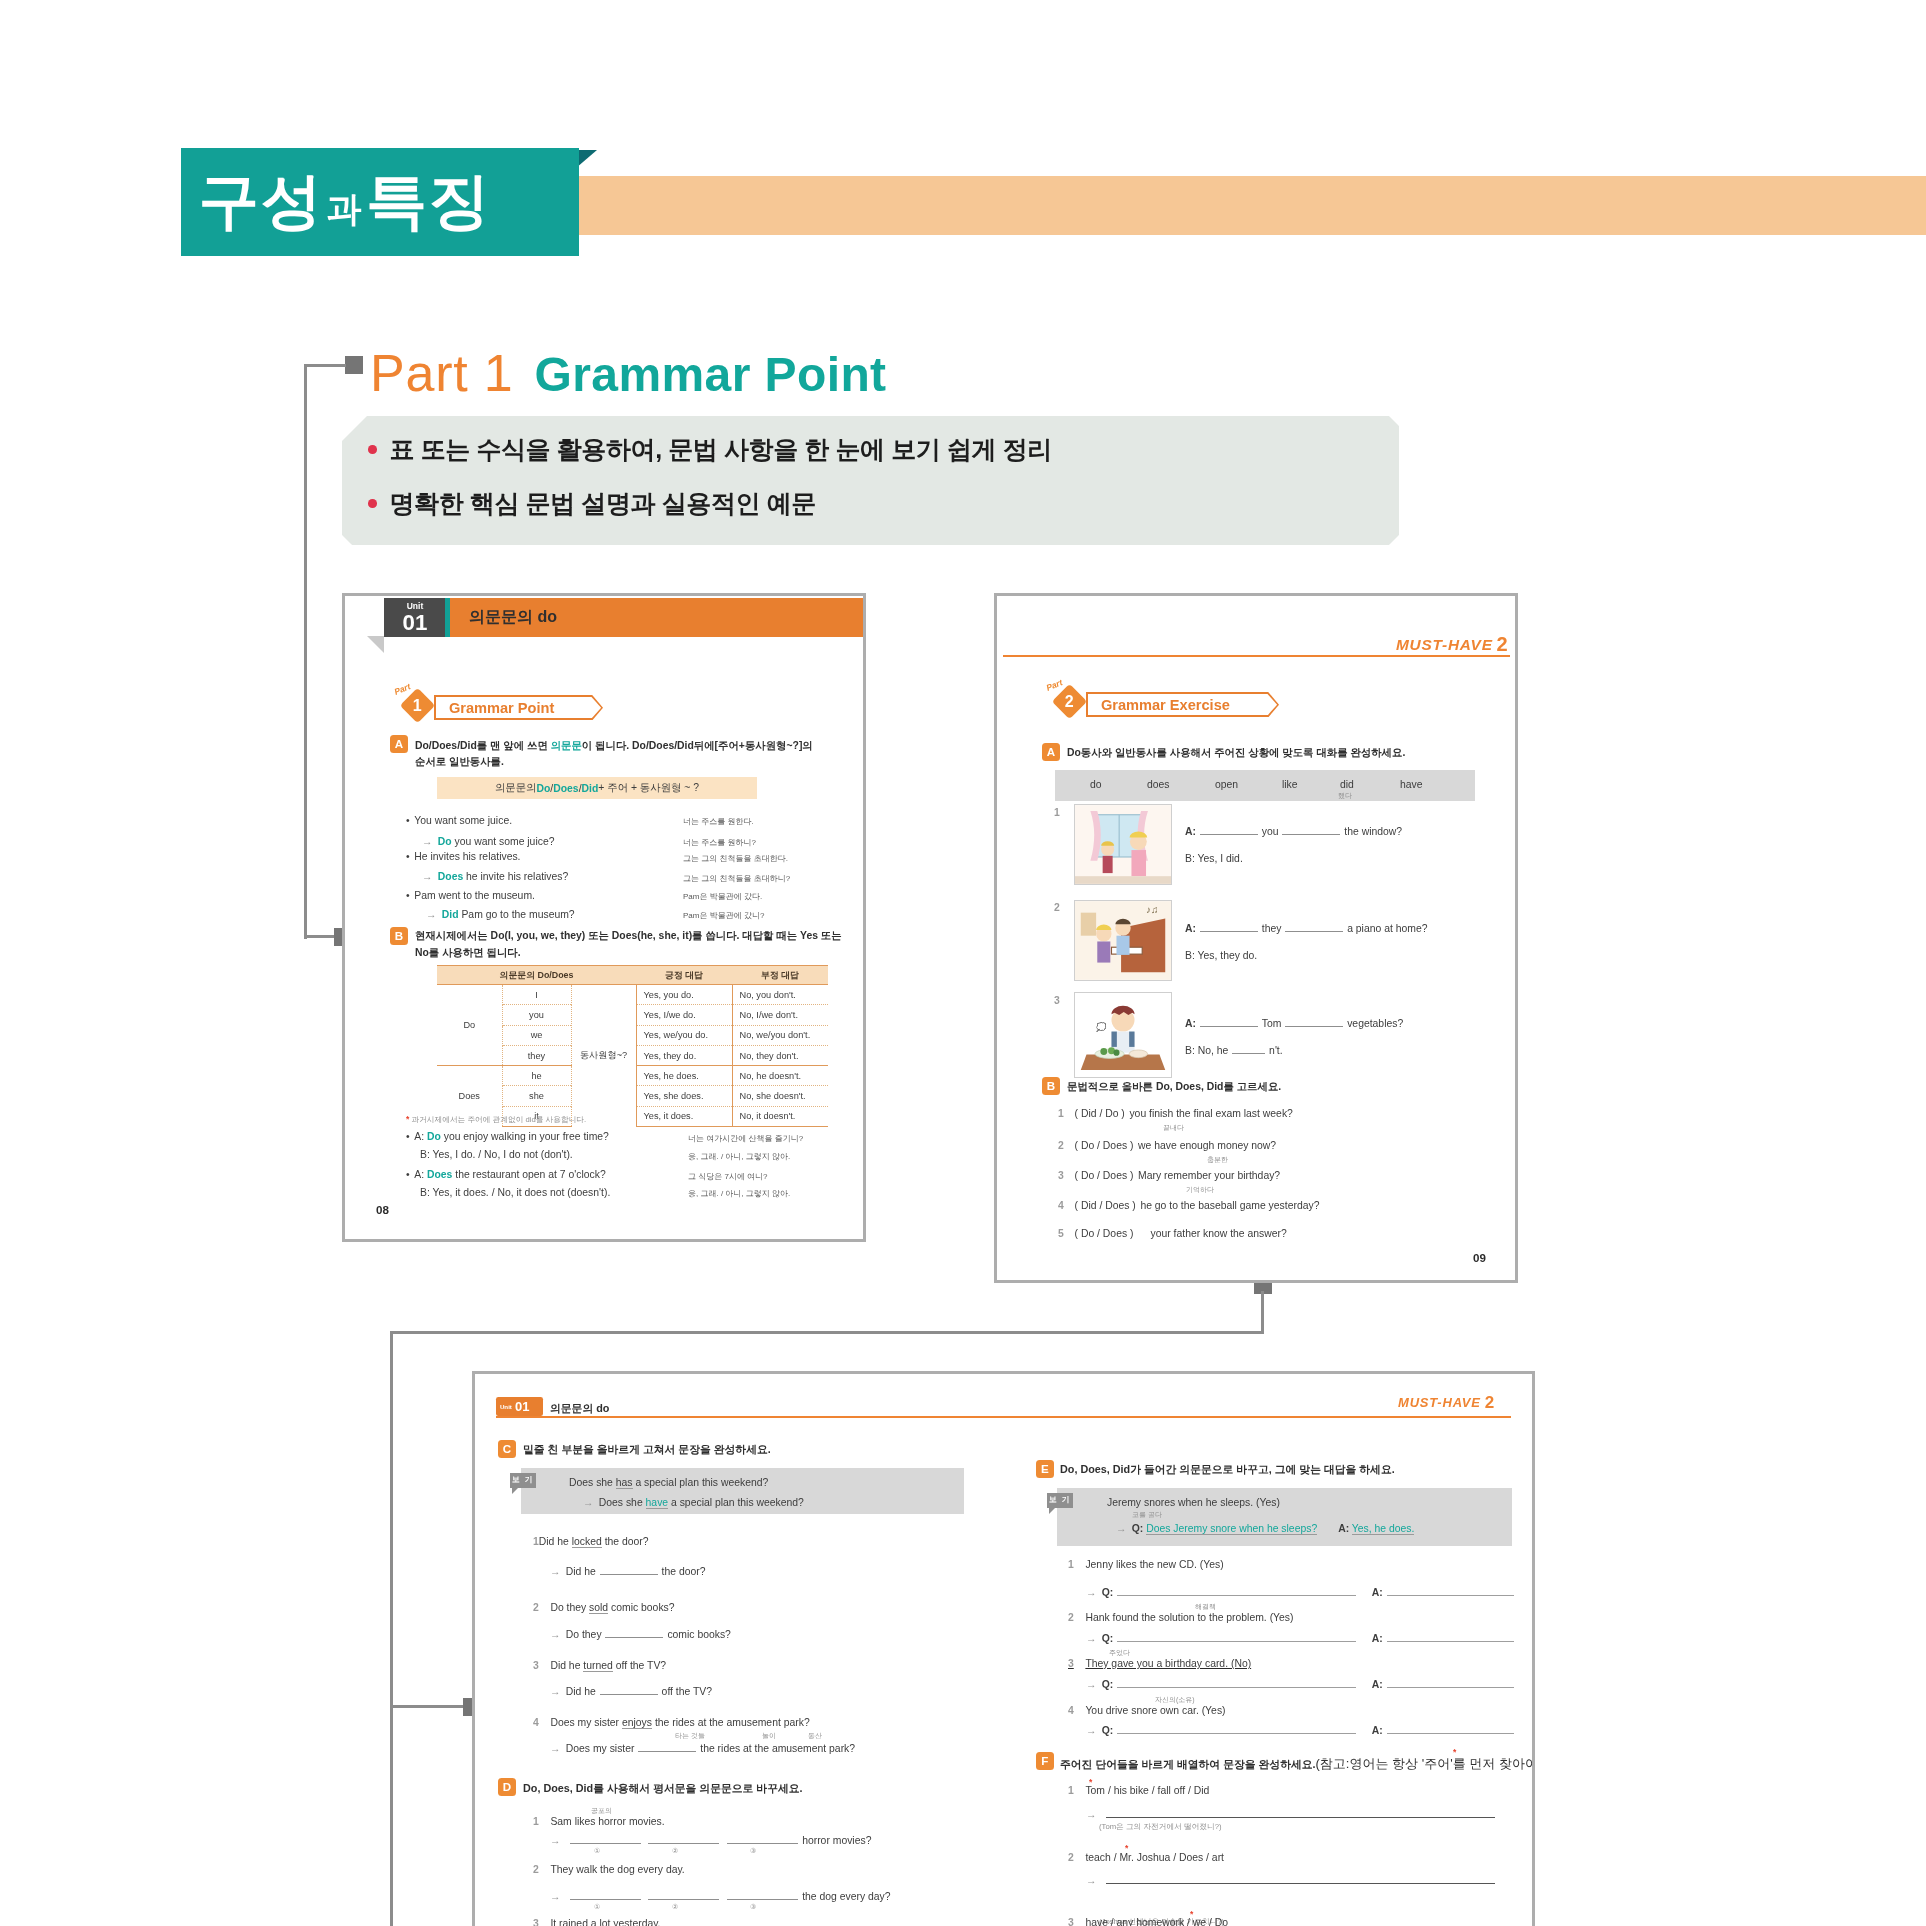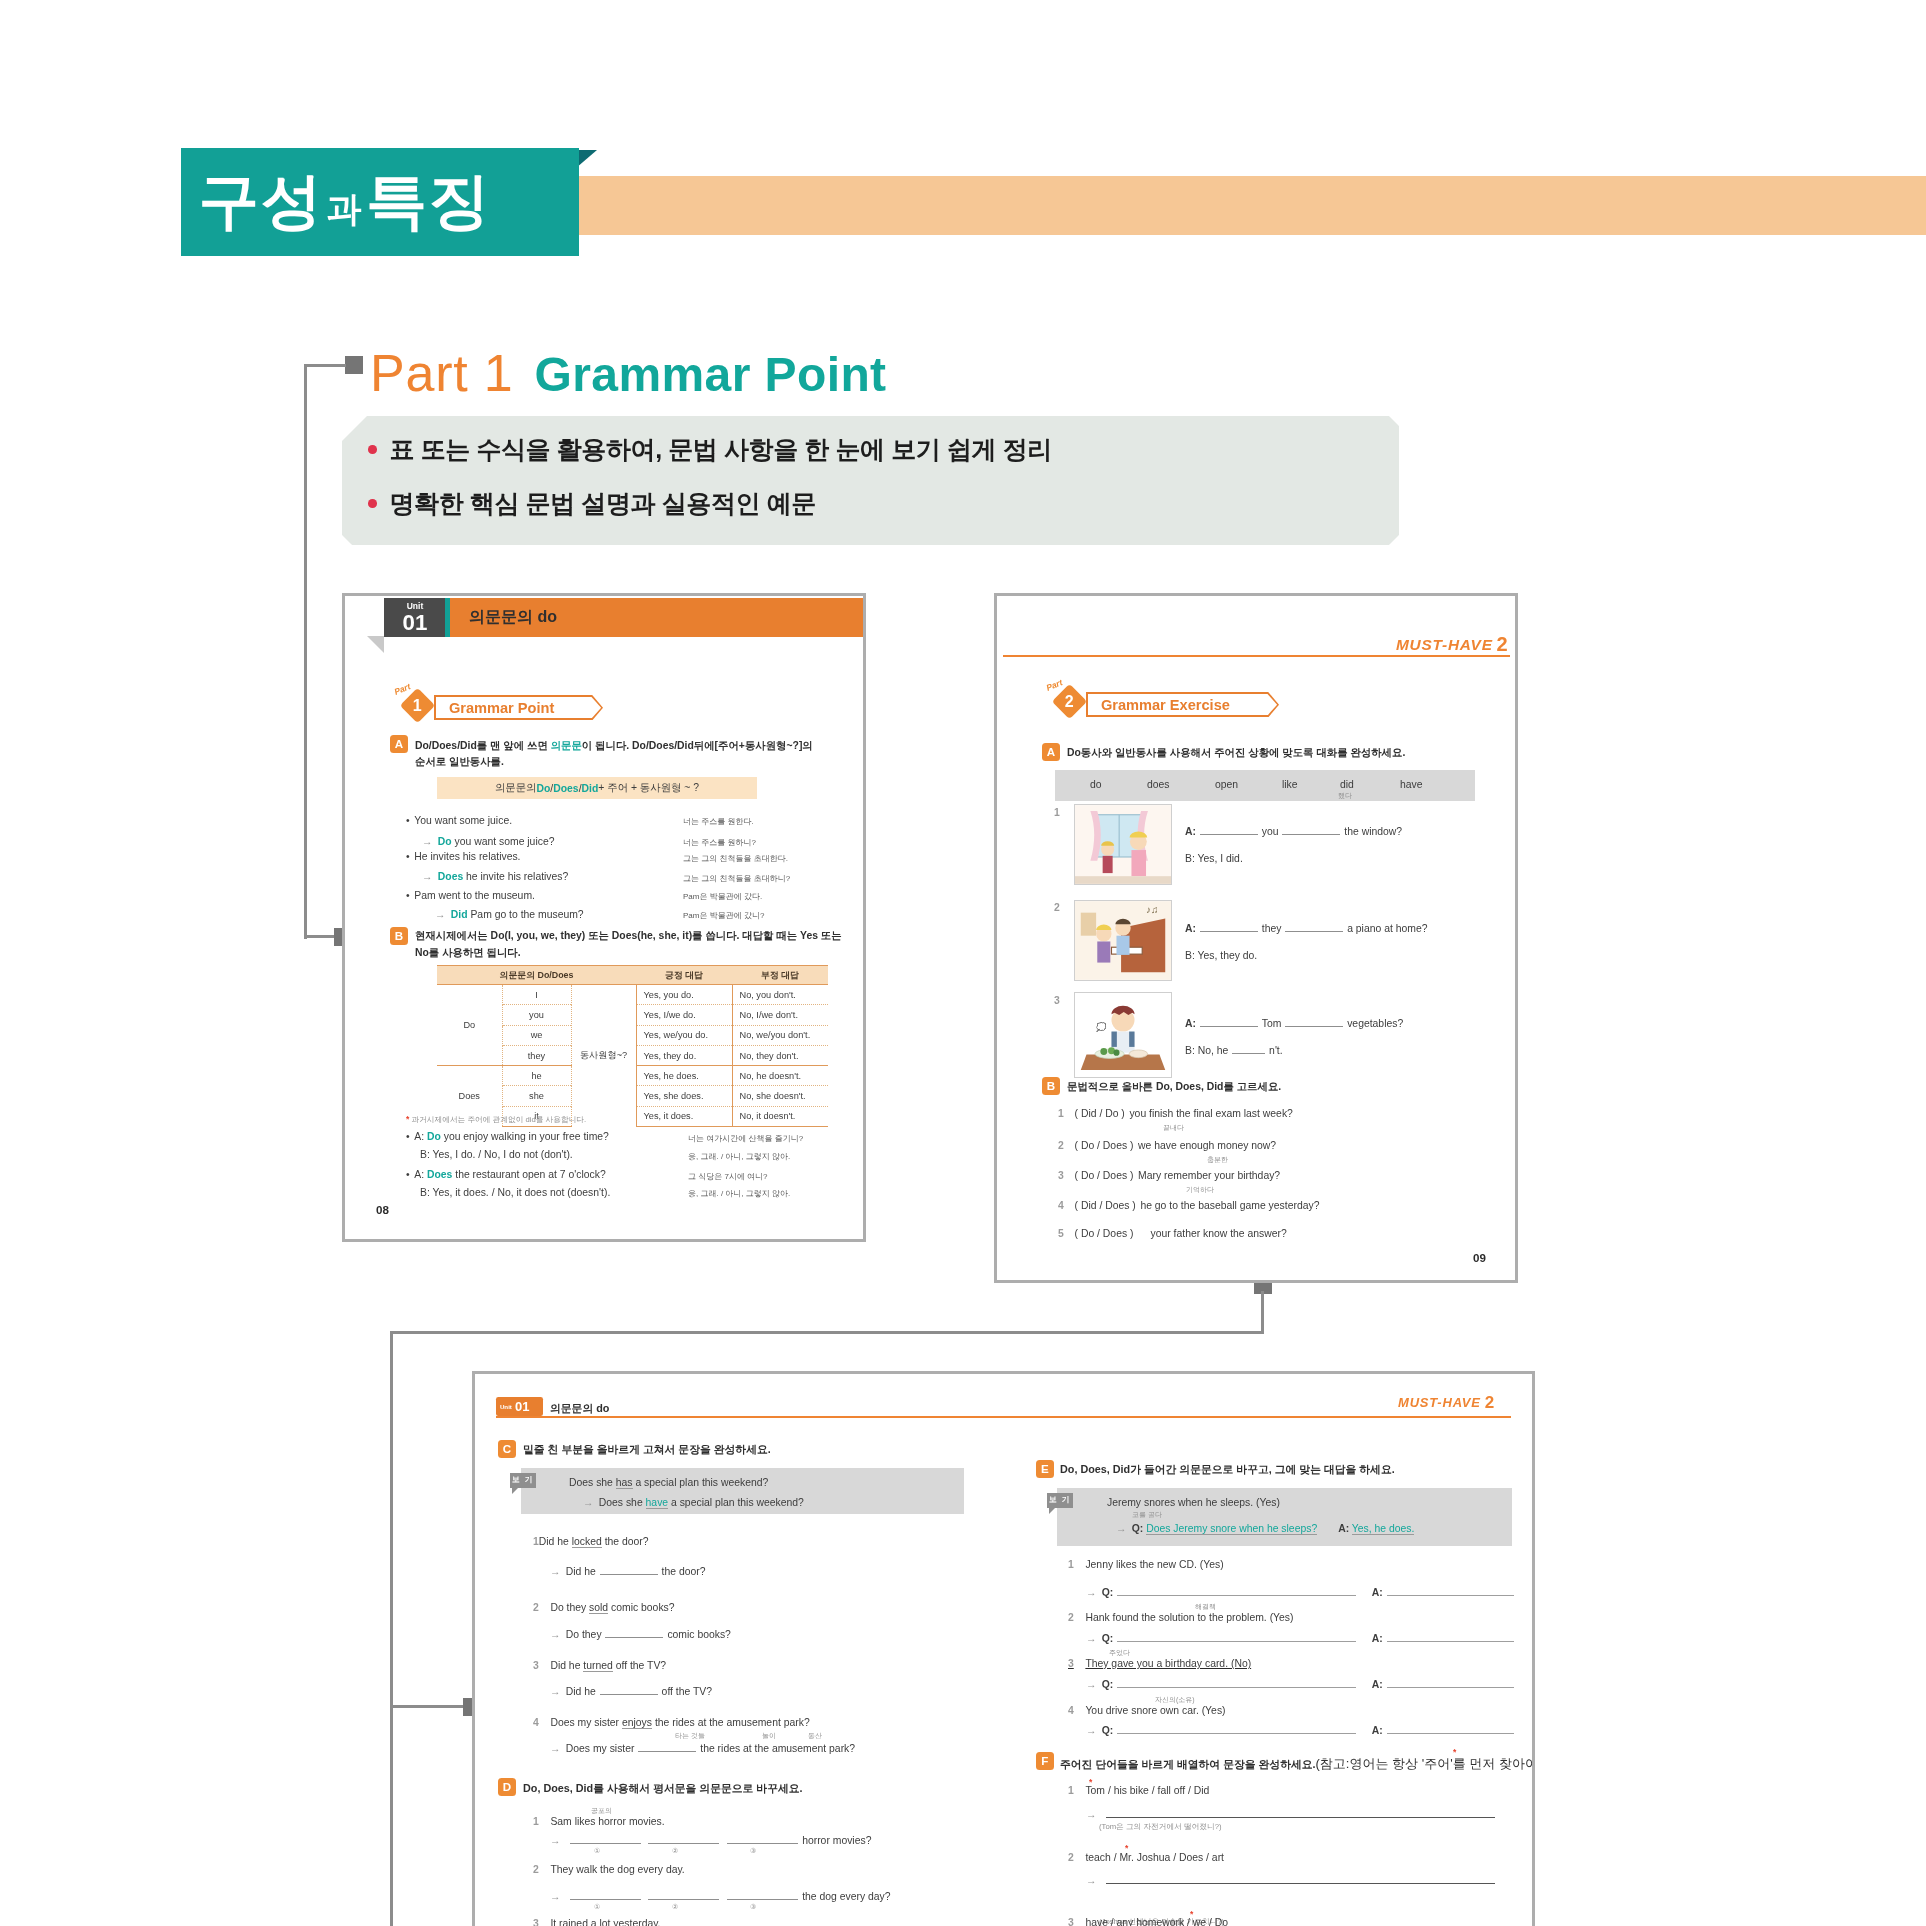--- a/index.html
+++ b/index.html
@@ -162,21 +162,21 @@
   <div class="abs t-en" style="left:77px;top:240px;"><span class="ar">→</span><span class="hlt" style="font-weight:bold;">Do</span><span> you want some juice?</span></div>
   <div class="abs t-ko" style="left:338px;top:241px;">너는 주스를 원하니?</div>
 
   <div class="abs t-en" style="left:61px;top:255px;"><span class="bullet">•</span><span>He invites his relatives.</span></div>
   <div class="abs t-ko" style="left:338px;top:257px;">그는 그의 친척들을 초대한다.</div>
   <div class="abs t-en" style="left:77px;top:275px;"><span class="ar">→</span><span class="hlt" style="font-weight:bold;">Does</span><span> he invite his relatives?</span></div>
   <div class="abs t-ko" style="left:338px;top:277px;">그는 그의 친척들을 초대하니?</div>
 
   <div class="abs t-en" style="left:61px;top:294px;"><span class="bullet">•</span><span>Pam went to the museum.</span></div>
   <div class="abs t-ko" style="left:338px;top:295px;">Pam은 박물관에 갔다.</div>
-  <div class="abs t-en" style="left:90px;top:313px;"><span class="ar">→</span><span class="hlt" style="font-weight:bold;">Did</span><span> Pam go to the museum?</span></div>
+  <div class="abs t-en" style="left:81px;top:313px;"><span class="ar">→</span><span class="hlt" style="font-weight:bold;">Did</span><span> Pam go to the museum?</span></div>
   <div class="abs t-ko" style="left:338px;top:314px;">Pam은 박물관에 갔니?</div>
 
   <div class="ico" style="left:45px;top:331px;">B</div>
   <div class="abs t-en" style="left:70px;top:333px;font-weight:bold;color:#2f2f2f;">현재시제에서는 Do(I, you, we, they) 또는 Does(he, she, it)를 씁니다. 대답할 때는 Yes 또는</div>
   <div class="abs t-en" style="left:70px;top:350px;font-weight:bold;color:#2f2f2f;">No를 사용하면 됩니다.</div>
 
   <div class="abs" style="left:92px;top:369px;">
     <table class="gt">
       <colgroup>
           <col style="width:65px">

